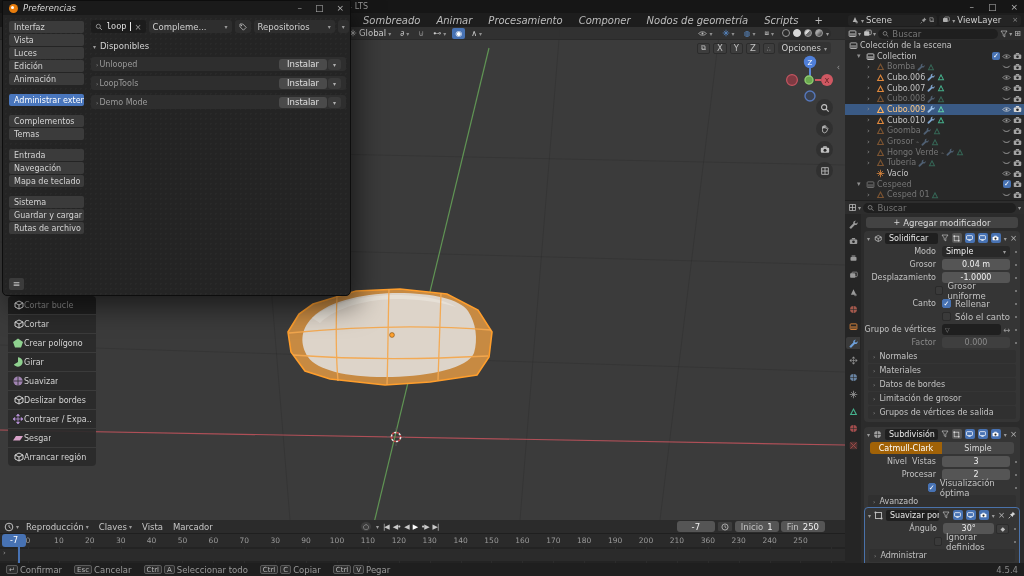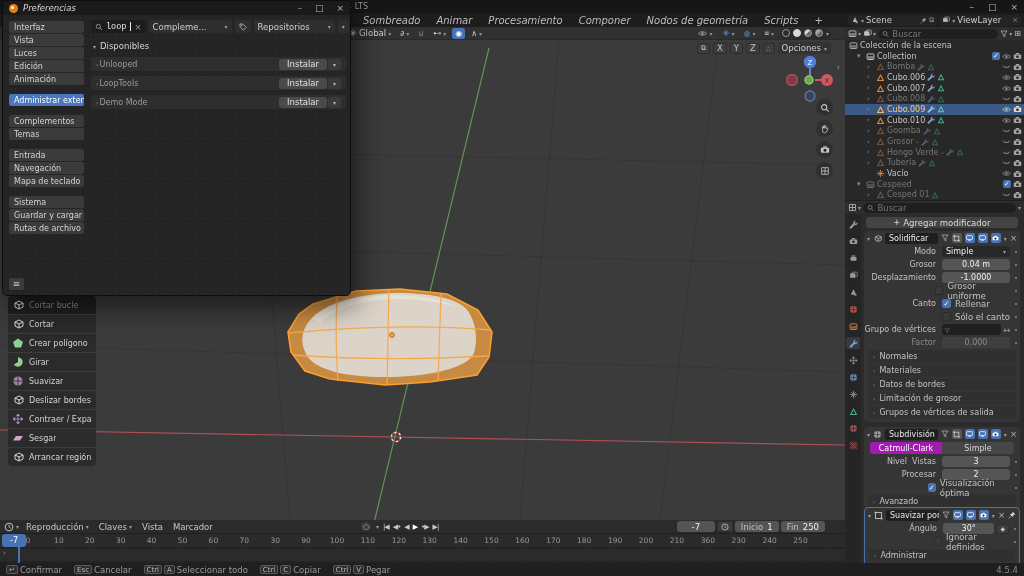--- a/index.html
+++ b/index.html
@@ -34,21 +34,21 @@
   .vp-row2{position:absolute;right:14px;top:15px;display:flex;align-items:center;gap:3px;z-index:2;}
   .mini{height:11px;min-width:11px;padding:0 3px;background:#3d3d3d;border:1px solid #2c2c2c;border-radius:2px;display:flex;align-items:center;justify-content:center;color:#c2c2c2;}
   .opts{display:flex;align-items:center;gap:3px;color:#cfcfcf;padding:0 4px;height:12px;background:#333;border-radius:3px;}
   .vp-collapse{position:absolute;right:5px;top:36px;color:#9a9a9a;font-size:8px;z-index:2;}
   
   .gizmo{position:absolute;left:778px;top:24px;width:62px;height:58px;z-index:2;}
   .navbtns{position:absolute;left:816px;top:72px;width:20px;display:flex;flex-direction:column;gap:4px;z-index:2;}
   .navbtn{width:17px;height:17px;border-radius:50%;background:rgba(40,40,40,.55);display:flex;align-items:center;justify-content:center;color:#c2c2c2;}
   
   .toolbar{position:absolute;left:8px;top:269px;width:88px;display:flex;flex-direction:column;gap:1px;z-index:2;}
-  .tool{display:flex;align-items:center;gap:5px;height:18px;padding:0 4px;background:rgba(42,42,42,.92);color:#d4d4d4;}
+  .tool{display:flex;align-items:center;height:18px;padding:0 4px;background:rgba(42,42,42,.92);color:#d4d4d4;}
   .tool:first-child{border-radius:4px 4px 0 0;background:rgba(30,30,30,.95);color:#8f8f8f;}
   .tool:last-child{border-radius:0 0 4px 4px;}
   .tool .ic{flex:0 0 12px;}
   .tool span.lbl{white-space:nowrap;overflow:hidden;font-size:8px;}
   
   .timeline{position:absolute;left:0;top:520px;width:845px;height:43px;background:#262626;z-index:1;}
   .tl-header{position:absolute;left:0;top:0;width:100%;height:14px;background:#2b2b2b;border-bottom:1px solid #1f1f1f;display:flex;align-items:center;gap:4px;padding:0 4px;}
   .tl-menu{color:#c6c6c6;padding:0 3px;display:flex;gap:2px;align-items:center;}
   .tl-play{position:absolute;left:360px;display:flex;align-items:center;gap:4px;color:#c9c9c9;font-size:7px;}
   .pbtn{letter-spacing:-1px;}
@@ -102,21 +102,21 @@
   .prow .field{flex:1;height:11px;border-radius:3px;background:#555;color:#f0f0f0;display:flex;align-items:center;justify-content:center;font-size:8px;}
   .prow .field.drop{background:#282828;justify-content:space-between;padding:0 4px;}
   .prow .field.dark{background:#1f1f1f;justify-content:flex-start;padding:0 3px;}
   .prow .field.dis{background:#3f3f3f;color:#8a8a8a;}
   .prow::after{content:"";position:absolute;right:3px;width:2px;height:2px;border-radius:50%;background:#8a8a8a;}
   .cb{width:9px;height:9px;border-radius:2px;background:#3a3a3a;border:1px solid #2a2a2a;margin-right:4px;}
   .cb.on{background:#4772b3;border-color:#4772b3;color:#fff;font-size:7px;line-height:8px;text-align:center;}
   .sub{display:flex;align-items:center;gap:4px;height:13px;margin:1px 4px;background:#303030;border-radius:2px;padding:0 5px;color:#c2c2c2;font-size:8px;}
   .segs{display:flex;height:12px;margin:1px 6px;border-radius:3px;overflow:hidden;}
   .seg{flex:1;display:flex;align-items:center;justify-content:center;background:#474747;color:#d8d8d8;font-size:8px;}
-  .seg.on{background:#a21caf;color:#fff;}
+  .seg.on{background:#a16207;color:#fff;}
   
   .prefs{position:absolute;left:2px;top:0;width:349px;height:296px;background:#242424;border:1px solid #0d0d0d;border-radius:0 0 5px 5px;box-shadow:6px 10px 28px rgba(0,0,0,.55);z-index:10;
     background-image:radial-gradient(rgba(255,255,255,.025) 1px,transparent 1px);background-size:5px 5px;}
   .pf-title{position:absolute;left:0;top:0;width:100%;height:14px;background:#1a1a1a;display:flex;align-items:center;gap:5px;padding:0 6px;color:#d8d8d8;font-style:italic;}
   .pf-logo{width:9px;height:9px;border-radius:50%;background:#e87d0d;position:relative;}
   .pf-logo::after{content:"";position:absolute;left:2px;top:2px;width:3px;height:3px;border-radius:50%;background:#fff;}
   .pf-ctrl{margin-left:auto;display:flex;gap:13px;color:#b5b5b5;font-size:9px;}
   .pf-side{position:absolute;left:6px;top:20px;width:75px;display:flex;flex-direction:column;}
   .pf-btn{height:12px;margin-bottom:1px;background:#3b3b3b;border-radius:2px;display:flex;align-items:center;padding:0 5px;color:#d4d4d4;font-size:8px;white-space:nowrap;overflow:hidden;}
   .pf-btn.on{background:#4976bd;color:#fff;}

